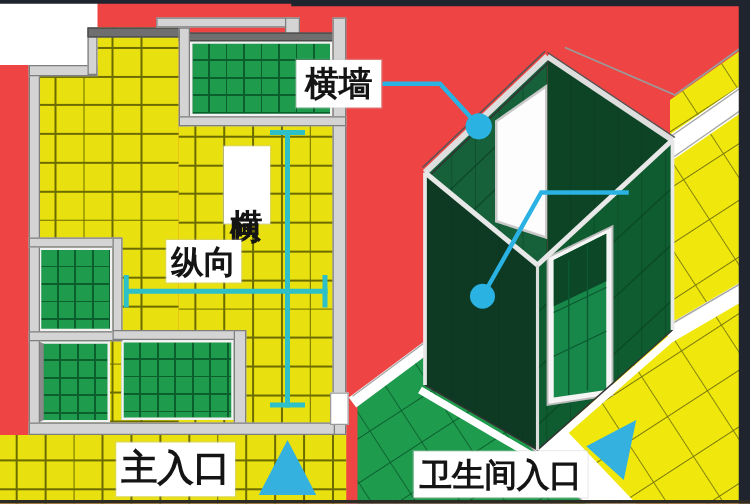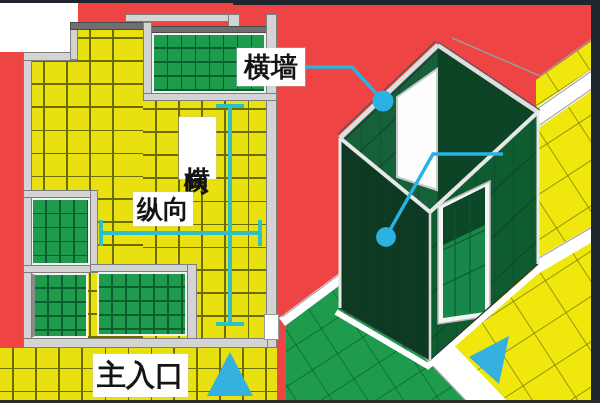--- a/index.html
+++ b/index.html
@@ -163,18 +163,19 @@
     <polyline points="503,154 433,154 386,237" stroke="#29b2e2" stroke-width="3.5" fill="none"></polyline>
     <circle cx="386" cy="237" r="10" fill="#29b2e2"></circle>
 
     <polygon points="509,336 499,384 469,357" fill="#35b1e0"></polygon>
   </svg>
 
   <div class="abs lbl" style="left:237px;top:48px;width:68px;height:38px;font-size:27px;">横墙</div>
   <div class="abs lbl vert" style="left:179px;top:117px;width:37px;height:62px;font-size:26px;">横向</div>
   <div class="abs lbl" style="left:93px;top:354px;width:95px;height:43px;font-size:29px;">主入口</div>
   <div class="abs lbl" style="left:133px;top:192px;width:60px;height:34px;font-size:26px;">纵向</div>
+  <div class="abs lbl" style="left:331px;top:361px;width:139px;height:37px;font-size:26px;">卫生间入口</div>
 
   <div class="abs frame" style="left:0;top:0;width:600px;height:2.5px;"></div>
   <div class="abs frame" style="left:233px;top:0;width:367px;height:5px;"></div>
   <div class="abs frame" style="left:591px;top:0;width:9px;height:403px;"></div>
   <div class="abs" style="left:0;top:400px;width:600px;height:3px;background:#2c2c24;z-index:40;"></div>
 </div>
 
 </body></html>

